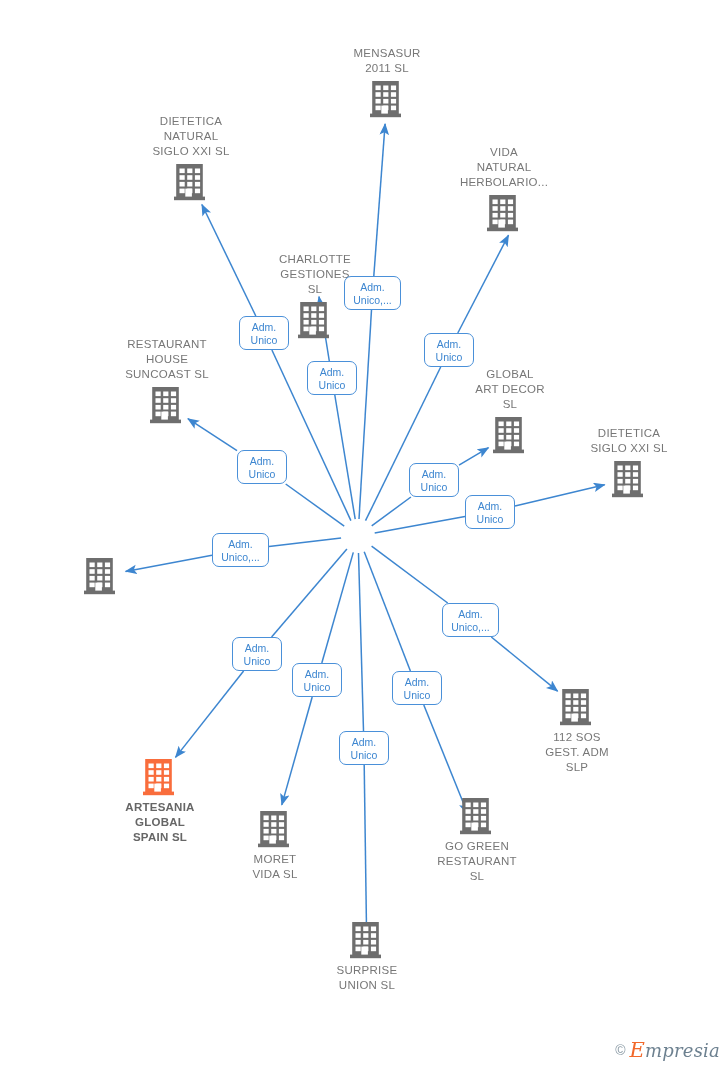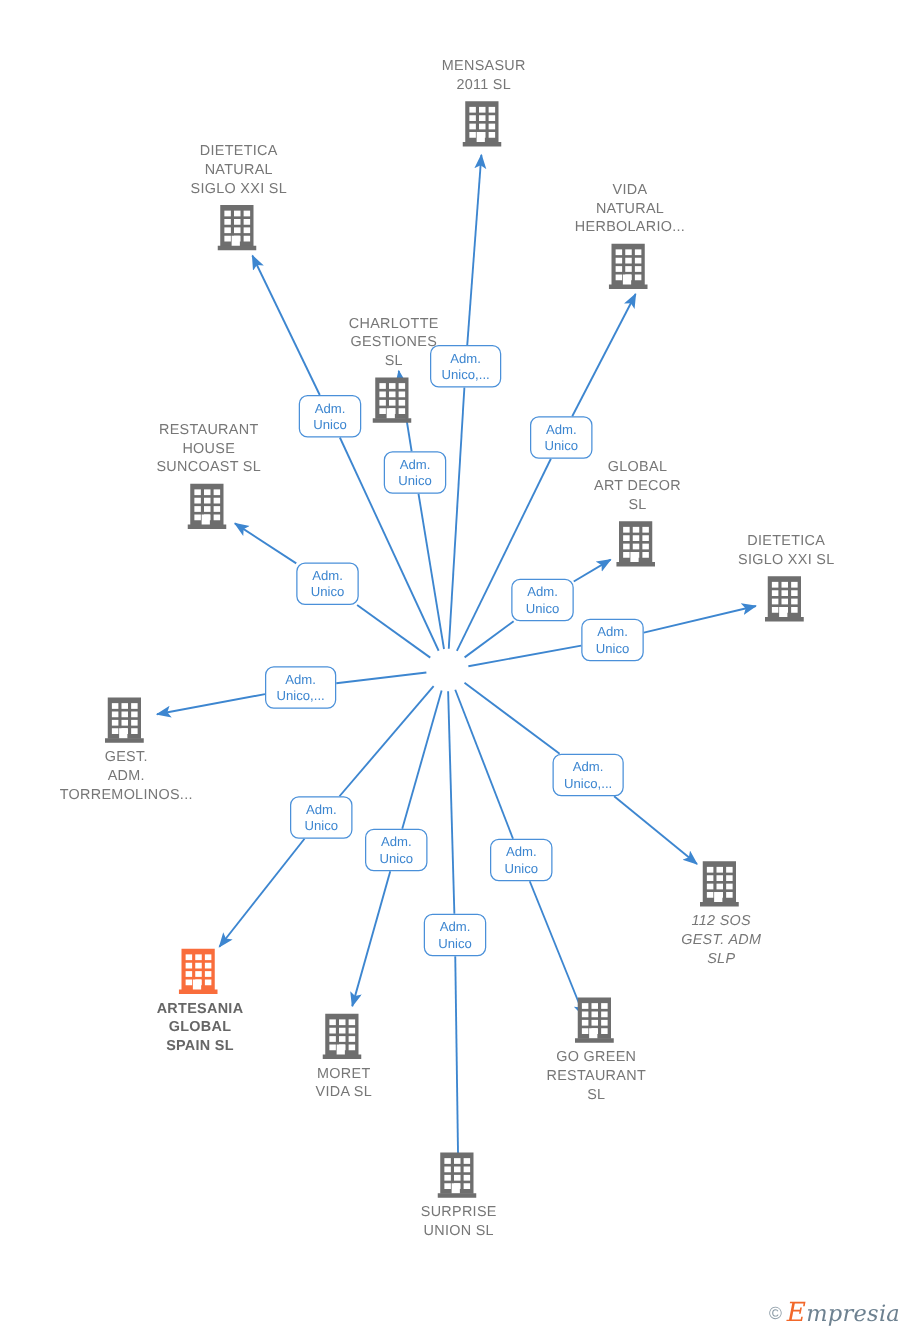--- a/index.html
+++ b/index.html
@@ -318,25 +318,22 @@
             <rect x="20.9" y="13.2" width="5.2" height="4.6" fill="#ffffff"></rect>
             <rect x="5.5" y="19.9" width="5.2" height="4.6" fill="#ffffff"></rect>
             <rect x="13.2" y="19.9" width="5.2" height="4.6" fill="#ffffff"></rect>
             <rect x="20.9" y="19.9" width="5.2" height="4.6" fill="#ffffff"></rect>
             <rect x="5.5" y="26.6" width="5.2" height="4.6" fill="#ffffff"></rect>
             <rect x="13.2" y="26.6" width="5.2" height="4.6" fill="#ffffff"></rect>
             <rect x="20.9" y="26.6" width="5.2" height="4.6" fill="#ffffff"></rect>
             <rect x="11.3" y="26.6" width="6.6" height="8.4" fill="#ffffff"></rect>
             <rect x="0" y="34.6" width="31" height="3.6" fill="#6e6e6e"></rect>
           </svg></span>
-        <span class="caption">GEST.
-ADM.
-TORREMOLINOS...</span>
-      </div>
-      <div class="node below" style="left: 577px; top: 687px; font-style: italic;">
+      </div>
+      <div class="node below" style="left: 577px; top: 687px;">
         <span class="glyph"><svg width="34" height="40" viewBox="0 0 34 40" aria-hidden="true">
             <rect x="2.2" y="2" width="26.6" height="33" fill="#6e6e6e"></rect>
             <rect x="5.5" y="6.5" width="5.2" height="4.6" fill="#ffffff"></rect>
             <rect x="13.2" y="6.5" width="5.2" height="4.6" fill="#ffffff"></rect>
             <rect x="20.9" y="6.5" width="5.2" height="4.6" fill="#ffffff"></rect>
             <rect x="5.5" y="13.2" width="5.2" height="4.6" fill="#ffffff"></rect>
             <rect x="13.2" y="13.2" width="5.2" height="4.6" fill="#ffffff"></rect>
             <rect x="20.9" y="13.2" width="5.2" height="4.6" fill="#ffffff"></rect>
             <rect x="5.5" y="19.9" width="5.2" height="4.6" fill="#ffffff"></rect>
             <rect x="13.2" y="19.9" width="5.2" height="4.6" fill="#ffffff"></rect>

